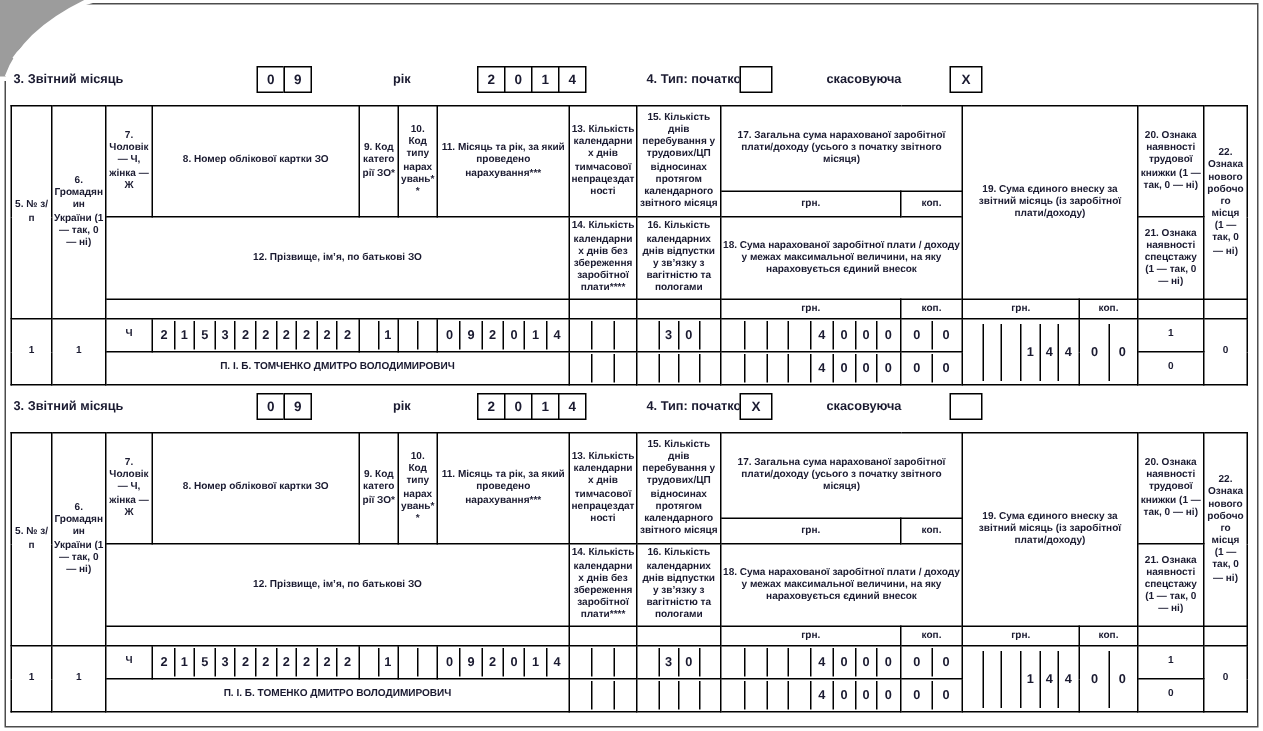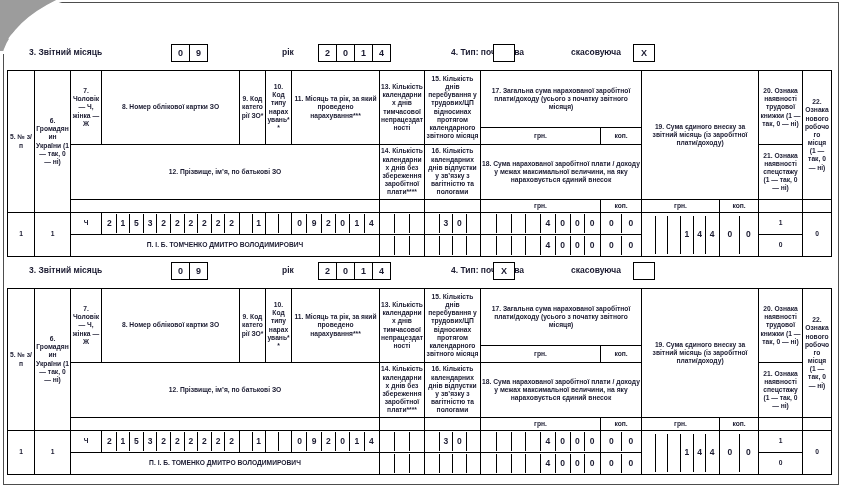--- a/index.html
+++ b/index.html
@@ -6,21 +6,21 @@
   body{
     width:842px;height:487px;position:relative;background:#ffffff;
     font-family:"Liberation Sans", sans-serif;color:#1a1a30;overflow:hidden;
   }
   .page-border{position:absolute;left:3px;top:2px;right:3px;bottom:2px;border:1px solid #4d4d4d;}
   .fold{position:absolute;left:0;top:0;}
   .sec{position:absolute;left:7px;width:826px;}
   #sec0{top:42px;}
   #sec1{top:260px;}
   .secthead{position:relative;height:24px;margin-bottom:4px;}
-  .secthead .lbl{position:absolute;top:5px;font-size:8.5px;font-weight:700;white-space:nowrap;margin-left:20px;}
+  .secthead .lbl{position:absolute;top:5px;font-size:8.5px;font-weight:700;white-space:nowrap;}
   .cboxes{position:absolute;top:2px;display:flex;}
   .cbox{
     width:17px;height:16px;border:1px solid #000;background:#fff;
     display:flex;align-items:center;justify-content:center;
     font-size:9px;font-weight:700;
   }
   .cboxes .cbox + .cbox{margin-left:-1px;}
   .cbox.single{position:absolute;top:2px;width:20px;}
   table.form{border-collapse:collapse;table-layout:fixed;width:824px;}
   table.form td{

